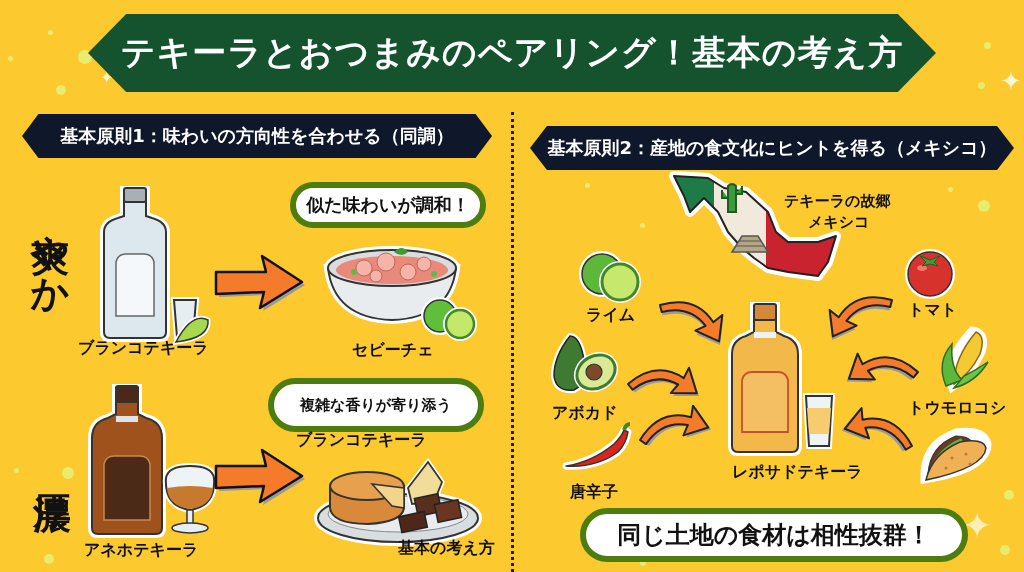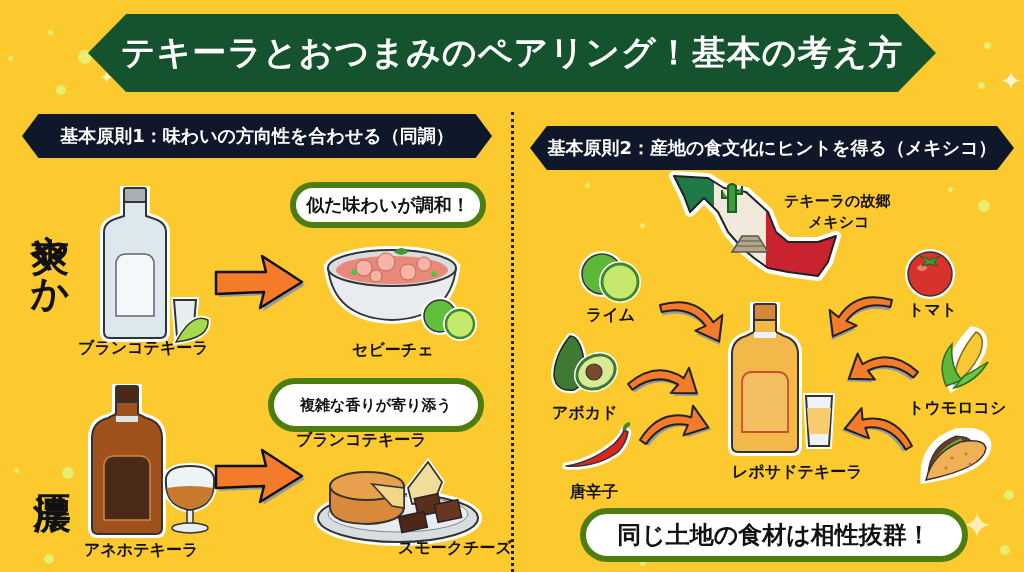--- a/index.html
+++ b/index.html
@@ -206,21 +206,21 @@
     <path d="M60 36 L92 40 L92 60 L80 58 Z" fill="#F2D48A" stroke="#333" stroke-width="1.5"></path>
 
     <path d="M96 40 L116 14 L130 34 L122 54 L100 56 Z" fill="#F1DC9A" stroke="#fff" stroke-width="5"></path>
     <path d="M96 40 L116 14 L130 34 L122 54 L100 56 Z" fill="#F1DC9A" stroke="#333" stroke-width="1.8"></path>
 
     <rect x="104" y="48" width="24" height="18" fill="#5A2E1C" stroke="#222" stroke-width="1.5" transform="rotate(-12 116 57)"></rect>
     <rect x="124" y="54" width="24" height="18" fill="#6A3622" stroke="#222" stroke-width="1.5" transform="rotate(-12 136 63)"></rect>
     <rect x="88" y="66" width="26" height="16" fill="#4E2718" stroke="#222" stroke-width="1.5" transform="rotate(-12 101 74)"></rect>
   </svg>
 </div>
-<div class="caption" style="left:398px;top:538px;">スモークチーズ</div>
+<div class="caption" style="left:398px;top:538px;">基本の考え方</div>
 
 <div class="sec-banner" style="left:530px;top:126px;width:484px;">
   <span>基本原則2：産地の食文化にヒントを得る（メキシコ）</span>
 </div>
 
 <div class="abs" style="left:668px;top:172px;">
   <svg width="180" height="110" viewBox="0 0 180 110">
     <path d="M6 4 L40 6 L56 16 L78 20 L100 40 L108 60 L120 70 L150 70 L168 64 L160 90 L150 104 L120 100 L100 96 L86 86 L74 76 L60 60 L50 40 L36 26 L22 40 L16 24 Z" fill="#fff" stroke="#fff" stroke-width="10" stroke-linejoin="round"></path>
     <clipPath id="mx">
         <path d="M6 4 L40 6 L56 16 L78 20 L100 40 L108 60 L120 70 L150 70 L168 64 L160 90 L150 104 L120 100 L100 96 L86 86 L74 76 L60 60 L50 40 L36 26 L22 40 L16 24 Z"></path>

